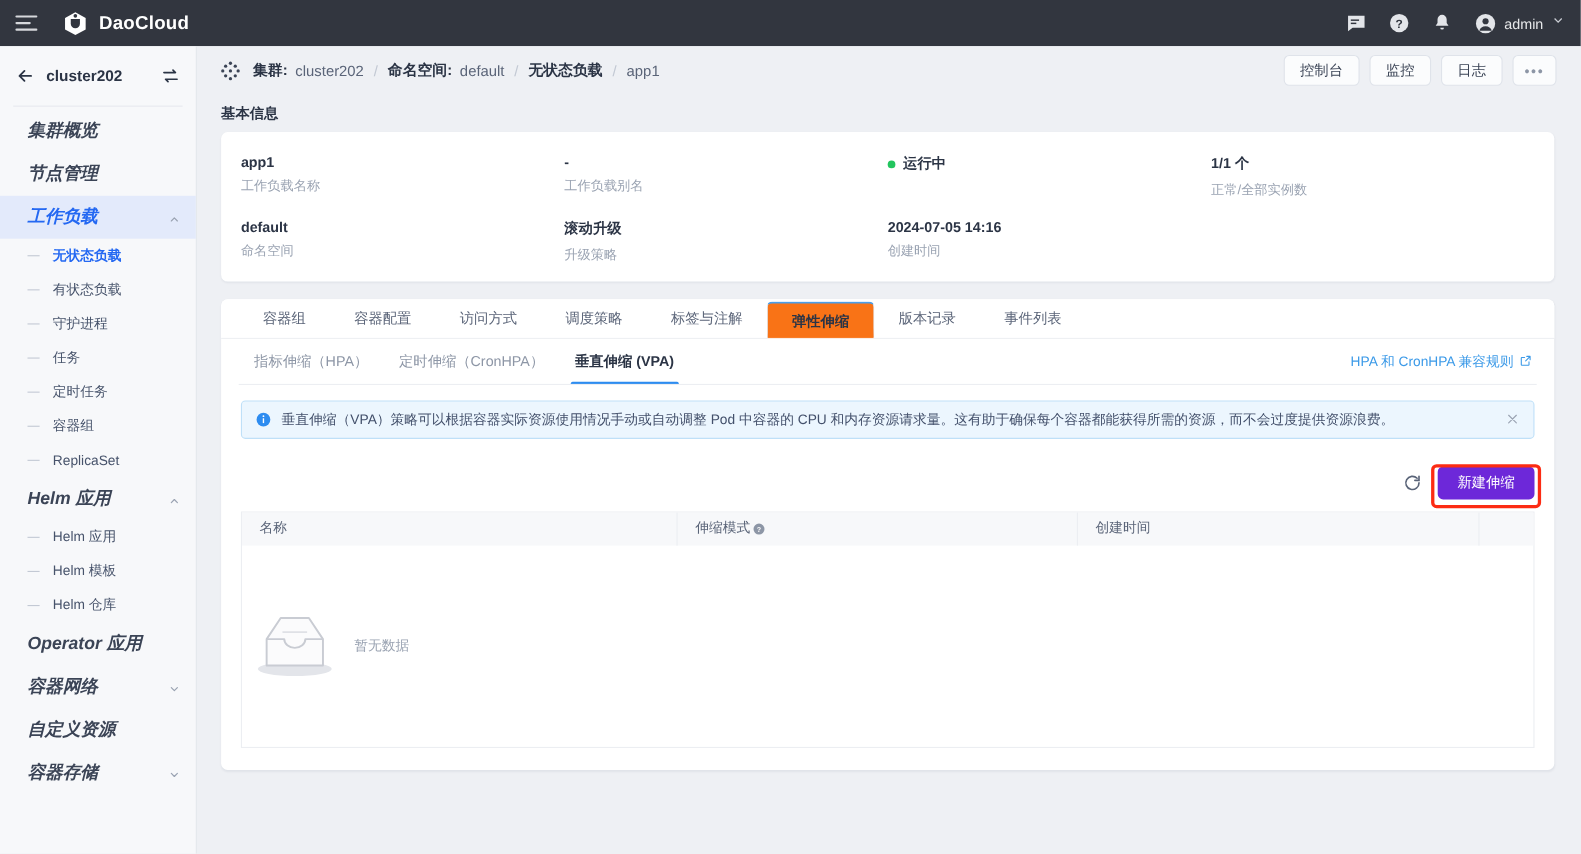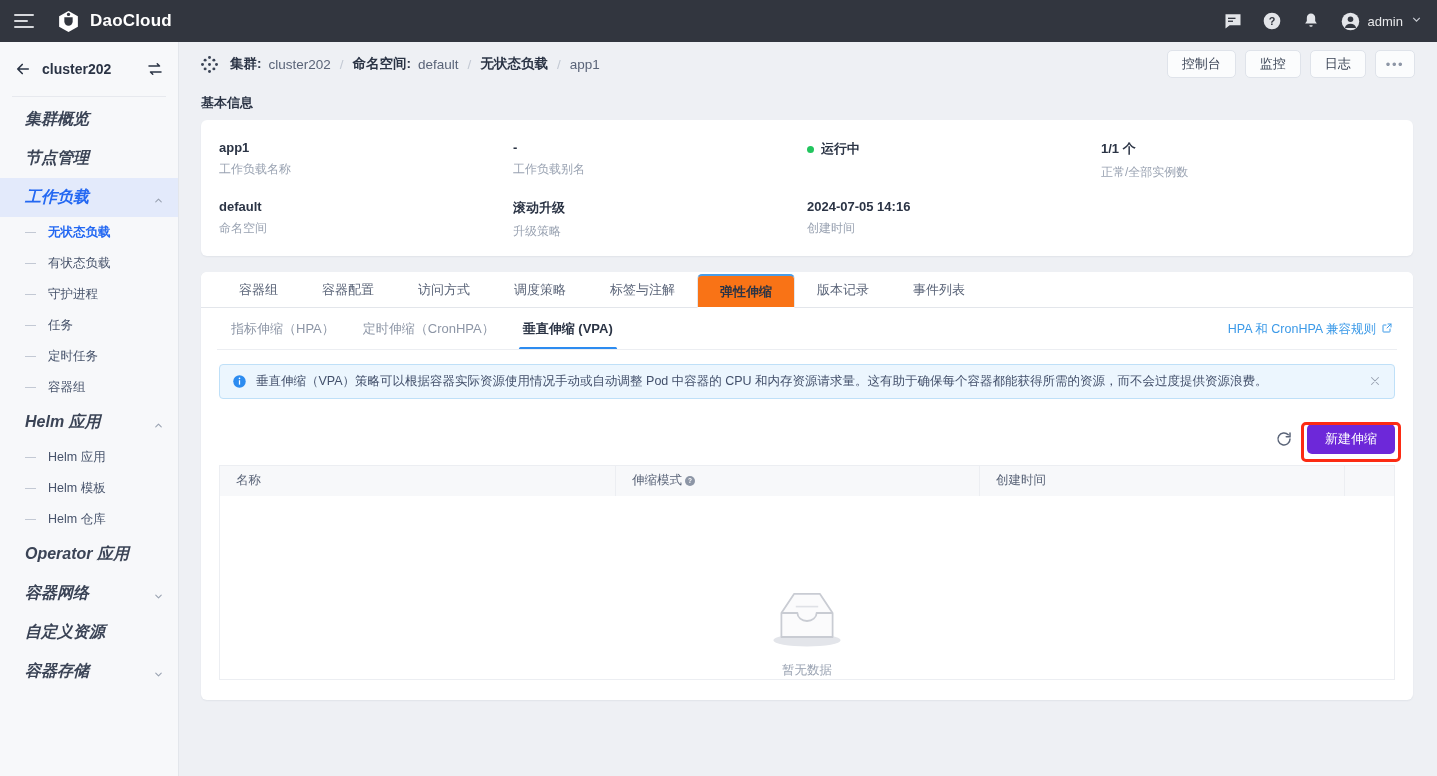--- a/index.html
+++ b/index.html
@@ -171,22 +171,22 @@
   .thead { display: flex; height: 30px; background: #f7f8fa; }
   .th { font-size: 12.5px; color: #5a6478; display: flex; align-items: center;
         padding: 0 16px; border-right: 1px solid #eceef2; }
   .th:last-child { border-right: none; }
   .th.c1 { width: 396px; }
   .th.c2 { width: 364px; gap: 2px; }
   .th.c3 { width: 365px; }
   .th.c4 { flex: 1; }
   .q-icon { width: 12px; height: 12px; display: inline-block; }
 
-  .empty { height: 183px; display: flex; flex-direction: column;
-           align-items: center; justify-content: flex-end; gap: 6px; }
+  .empty { height: 183px; display: flex; flex-direction: row;
+           align-items: center; justify-content: flex-start; gap: 6px; }
   .empty-text { font-size: 12.5px; color: #9aa3b2; }
 </style>
 </head>
 <body>
 
 <div class="topbar">
   <div class="hamburger">
     <i></i>
       <i></i>
       <i></i>
@@ -290,20 +290,24 @@
       <i class="dash"></i>
       <span>任务</span>
     </div>
     <div class="nav-sub">
       <i class="dash"></i>
       <span>定时任务</span>
     </div>
     <div class="nav-sub">
       <i class="dash"></i>
       <span>容器组</span>
+    </div>
+    <div class="nav-sub">
+      <i class="dash"></i>
+      <span>ReplicaSet</span>
     </div>
 
     <div class="nav-item">
       <span>Helm 应用</span>
       <span class="chev">
         <svg viewBox="0 0 24 24" width="11" height="11" fill="none" stroke="#9aa3b2" stroke-width="2.4" stroke-linecap="round" stroke-linejoin="round">
             <path d="M6 15l6-6 6 6"></path>
           </svg>
       </span>
     </div>

